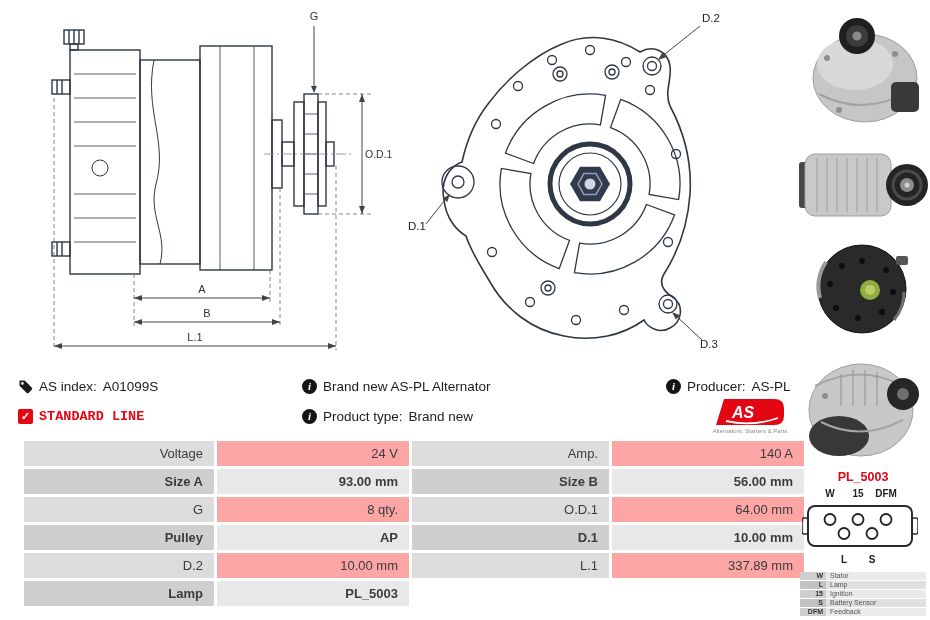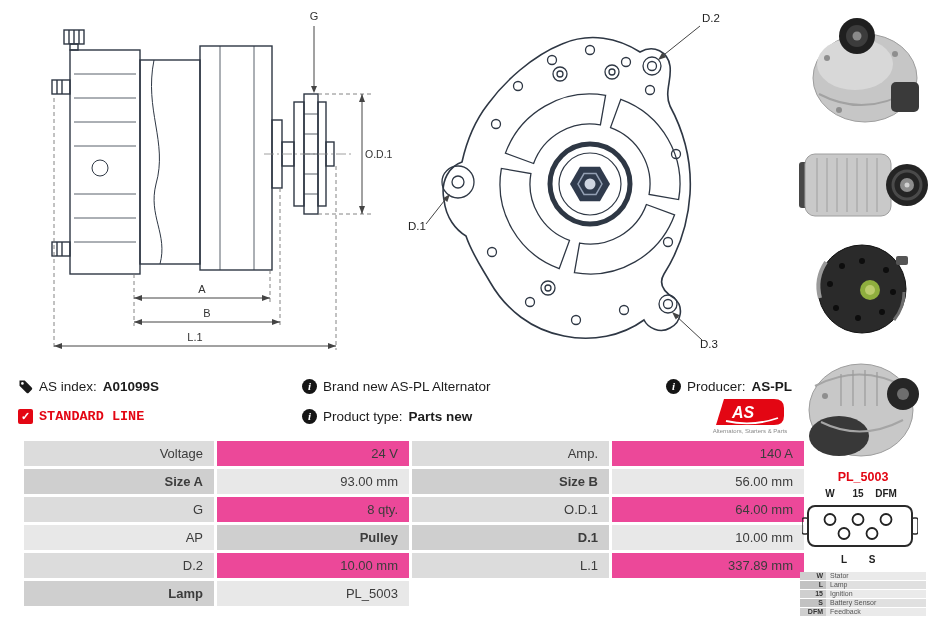--- a/index.html
+++ b/index.html
@@ -1,34 +1,34 @@
 <!DOCTYPE html>
 <html><head>
 <meta charset="utf-8">
 <style>
   html,body{margin:0;padding:0;background:#fff;}
   .page{position:relative;width:930px;height:620px;background:#fff;overflow:hidden;
         font-family:"Liberation Sans",sans-serif;color:#1c1c1c;}
   .abs{position:absolute;}
   .igroup{position:absolute;display:flex;align-items:center;gap:6px;font-size:13.5px;height:18px;white-space:nowrap;}
-  .b{font-weight:bold;}
+  .b{font-weight:normal;}
   .red{color:#e30613;font-weight:bold;font-family:Liberation Mono, monospace;}
   .info-icon{display:inline-flex;width:15px;height:15px;border-radius:50%;background:#151515;color:#fff;
              align-items:center;justify-content:center;font:italic bold 11px "Liberation Serif",serif;flex:0 0 auto;}
   .check-icon{display:inline-flex;width:15px;height:15px;background:#e30613;border-radius:2px;color:#fff;
               align-items:center;justify-content:center;font-size:11px;font-weight:bold;flex:0 0 auto;}
   
   .spec-table{position:absolute;left:24px;top:441px;width:780px;display:grid;
               grid-template-columns:190px 192px 197px 192px;grid-auto-rows:25px;gap:3px;}
   .cell{font-size:13px;color:#3c3c3c;display:flex;align-items:center;justify-content:flex-end;
         padding-right:11px;box-sizing:border-box;}
   .cell.label{background:#dcdcdc;}
-  .cell.value{background:#ec4899;}
+  .cell.value{background:#fca5a5;}
   .cell.alt.label{background:#cfcfcf;font-weight:bold;}
-  .cell.alt.value{background:#e8e8e8;}
+  .cell.alt.value{background:#e8e8e8;font-weight:bold;}
   .cell.blank{background:#fff;}
   
   .plug-title{position:absolute;left:800px;top:470px;width:126px;text-align:center;
               color:#e30613;font-weight:bold;font-size:12.5px;}
   .pin-row{position:absolute;left:802px;width:116px;height:12px;}
   .pin-label{position:absolute;transform:translateX(-50%);font-weight:bold;font-size:10px;color:#222;top:0;}
   .legend{position:absolute;left:800px;top:572px;width:126px;}
   .leg-row{display:flex;height:8px;margin-bottom:1px;font-size:7px;line-height:8px;}
   .leg-key{width:26px;background:#cfcfcf;text-align:right;padding-right:3px;font-weight:bold;color:#333;box-sizing:border-box;}
   .leg-desc{flex:1;background:#eaeaea;padding-left:4px;color:#555;}
@@ -280,21 +280,21 @@
   </div>
 
   <div class="igroup" style="left:302px;top:377px;">
     <span class="info-icon">i</span>
     <span>Brand new AS-PL Alternator</span>
   </div>
 
   <div class="igroup" style="left:302px;top:407px;">
     <span class="info-icon">i</span>
     <span>Product type:</span>
-    <span class="b">Parts new</span>
+    <span class="b">Brand new</span>
   </div>
 
   <div class="igroup" style="left:666px;top:377px;">
     <span class="info-icon">i</span>
     <span>Producer:</span>
     <span class="b">AS-PL</span>
   </div>
 
   <svg class="abs" style="left:712px;top:397px;" width="76" height="30" viewBox="0 0 76 30">
     <path d="M12,2 H62 Q72,2 72,11 V19 Q72,28 62,28 H4 Z" fill="#e30613"></path>
@@ -312,22 +312,22 @@
     <div class="cell label alt">Size A</div>
     <div class="cell value alt">93.00 mm</div>
     <div class="cell label alt">Size B</div>
     <div class="cell value alt">56.00 mm</div>
 
     <div class="cell label">G</div>
     <div class="cell value">8 qty.</div>
     <div class="cell label">O.D.1</div>
     <div class="cell value">64.00 mm</div>
 
+    <div class="cell label alt">Pulley</div>
     <div class="cell value alt">AP</div>
-    <div class="cell label alt">Pulley</div>
     <div class="cell label alt">D.1</div>
     <div class="cell value alt">10.00 mm</div>
 
     <div class="cell label">D.2</div>
     <div class="cell value">10.00 mm</div>
     <div class="cell label">L.1</div>
     <div class="cell value">337.89 mm</div>
 
     <div class="cell label alt">Lamp</div>
     <div class="cell value alt">PL_5003</div>

